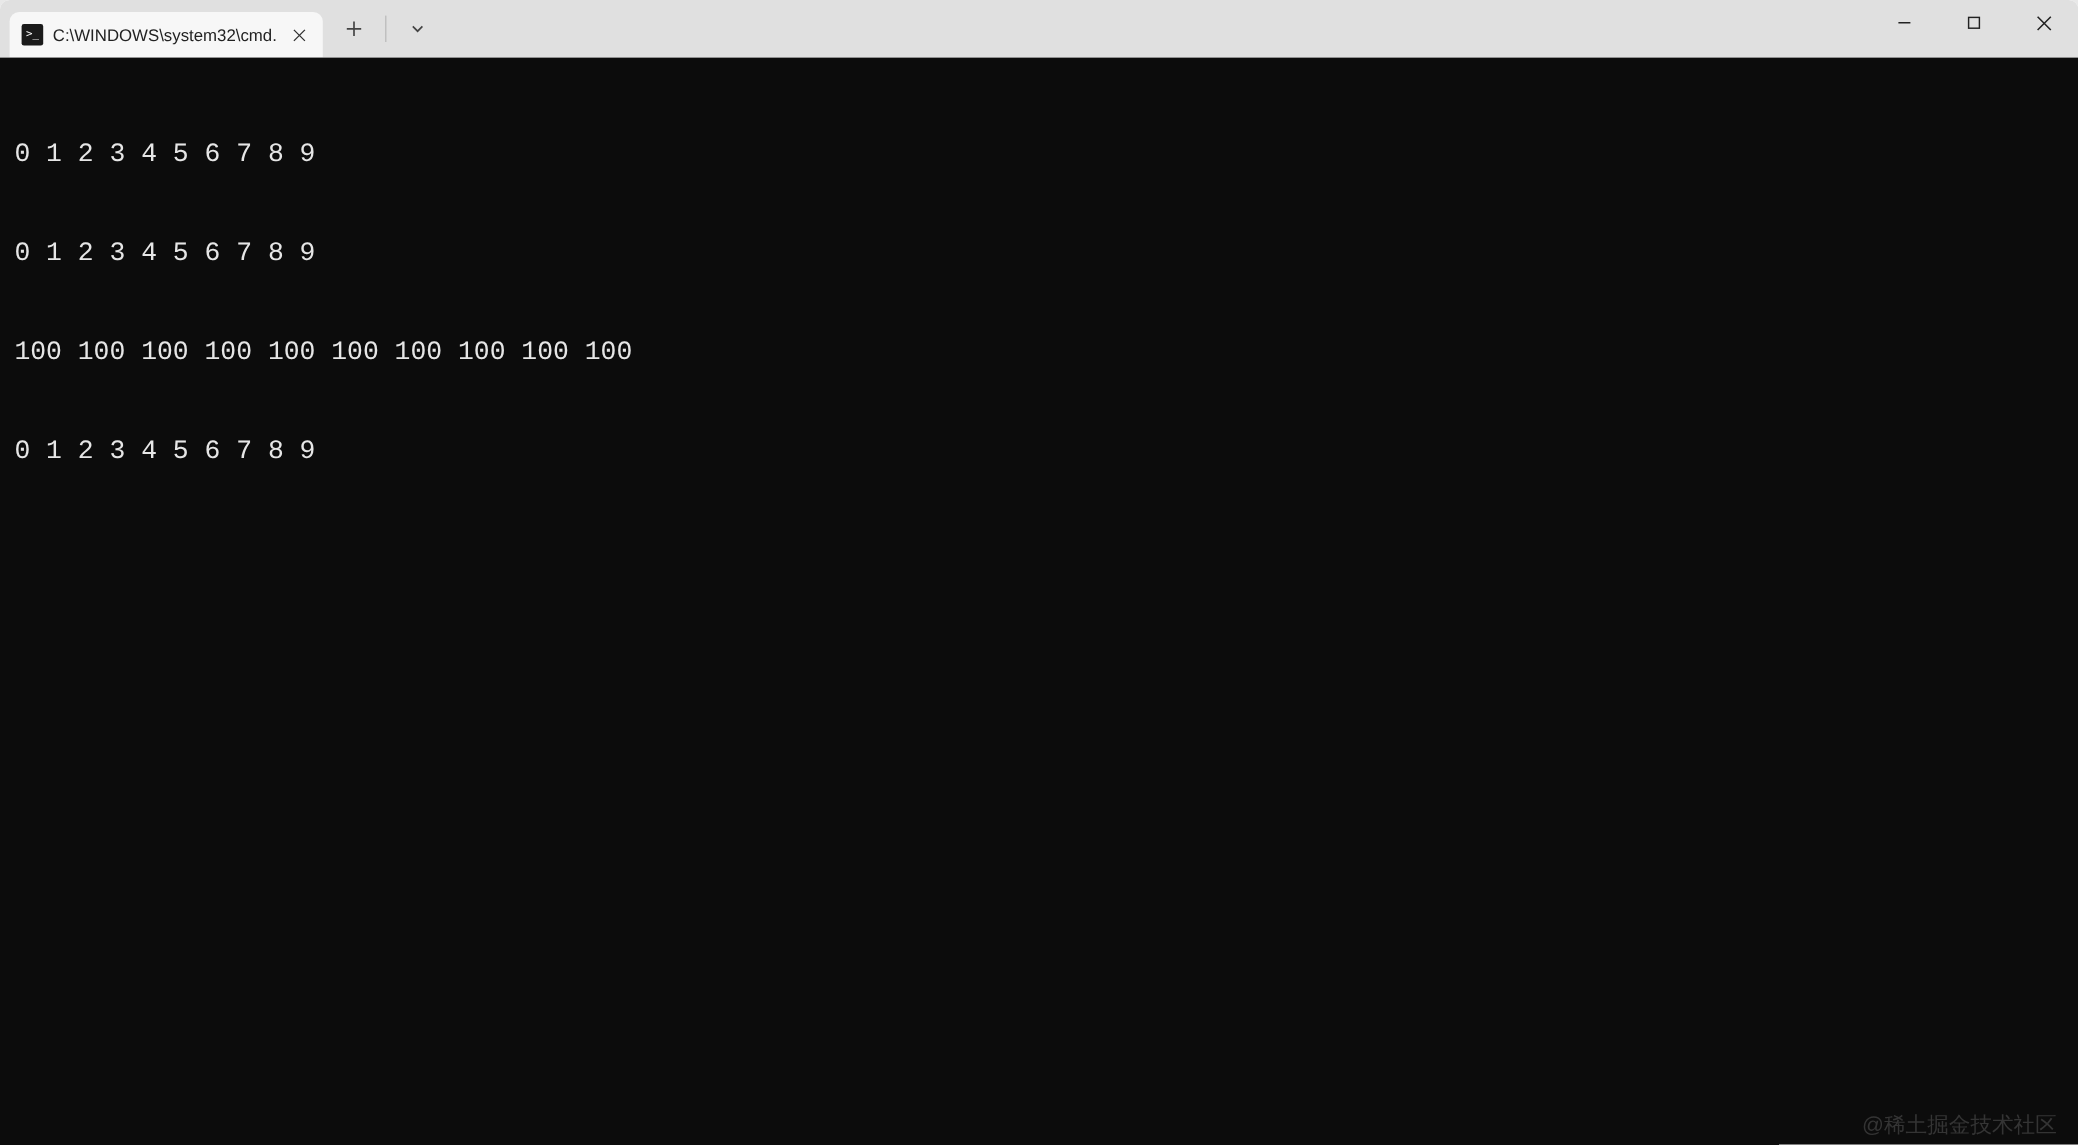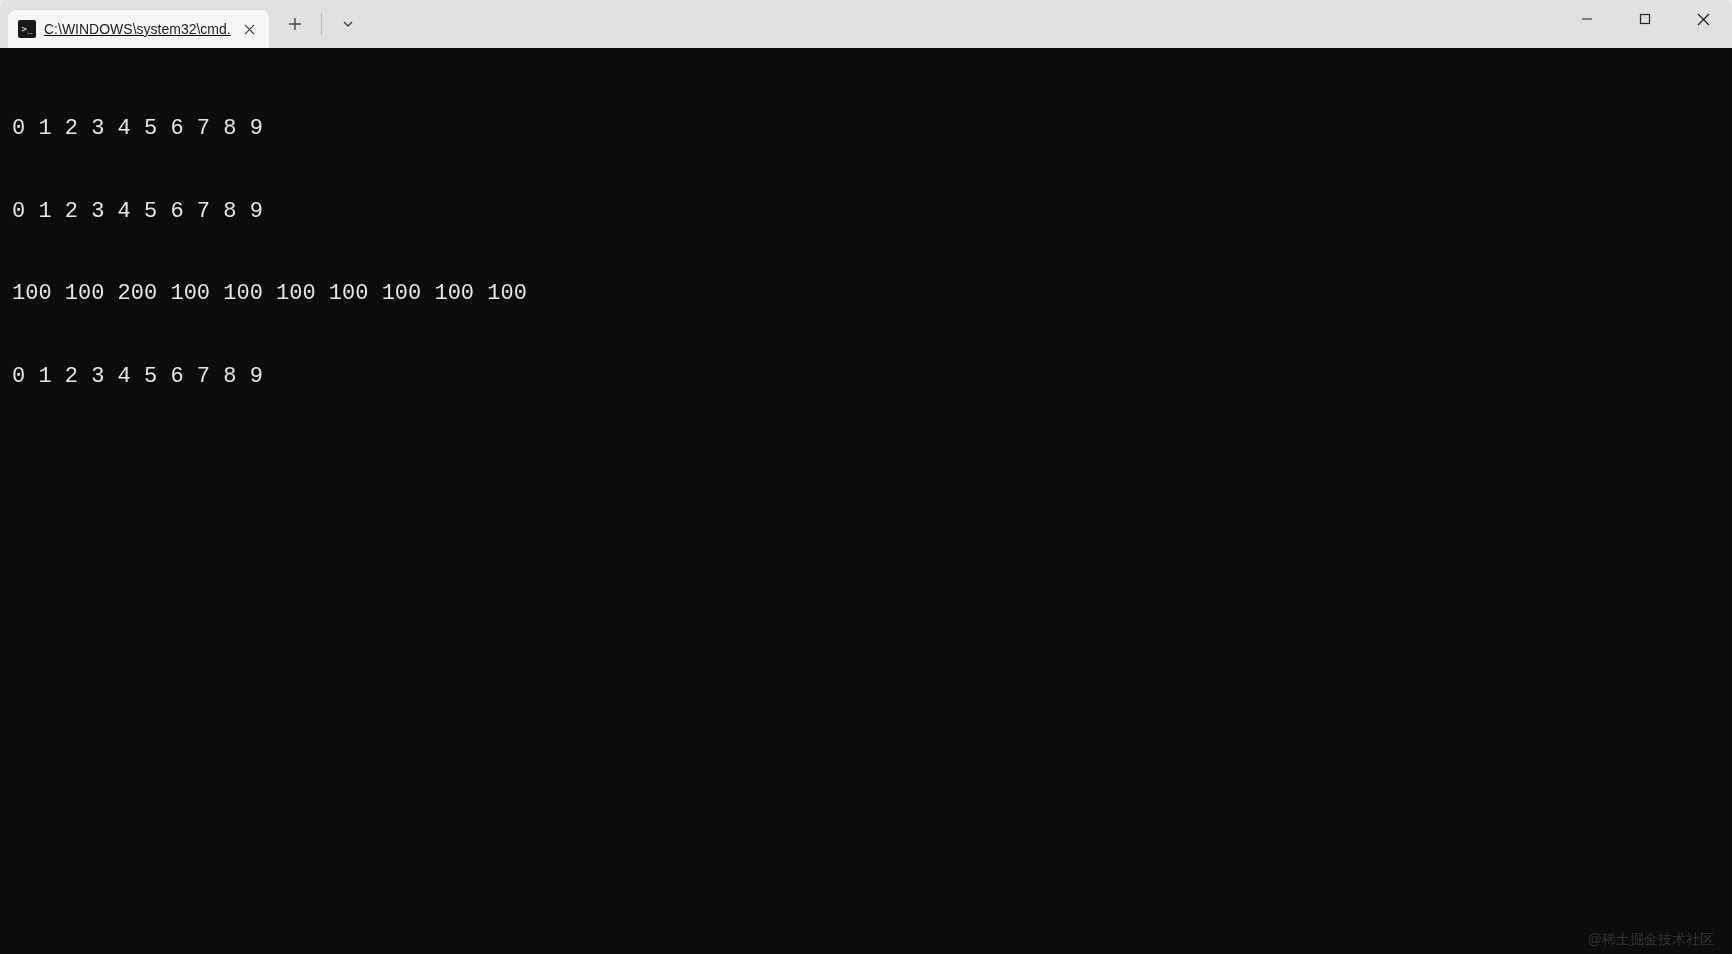--- a/index.html
+++ b/index.html
@@ -30,21 +30,20 @@
       display: flex;
       align-items: flex-end;
       justify-content: space-between;
       padding-left: 8px;
     }
     .tabs-area {
       display: flex;
       align-items: flex-end;
       height: 100%;
       gap: 0;
-      text-decoration: underline;
     }
     .tab {
       display: flex;
       align-items: center;
       background: #f7f7f7;
       border-radius: 8px 8px 0 0;
       height: 38px;
       padding: 0 8px 0 10px;
       margin-top: 10px;
       min-width: 260px;
@@ -149,21 +148,21 @@
       vertical-align: middle;
       margin-left: 4px;
       animation: blink 1s step-start infinite;
     }
     @keyframes blink { 50% { opacity: 0; } }
     .watermark {
       position: absolute;
       right: 18px;
       bottom: 6px;
       color: #555;
-      font-size: 14px;
+      font-size: 18px;
       font-family: "Microsoft YaHei", sans-serif;
       opacity: 0.55;
       pointer-events: none;
     }
   </style>
 </head>
 <body>
 
 <div class="window">
   <div class="titlebar">
@@ -206,17 +205,17 @@
         <svg width="13" height="13" viewBox="0 0 13 13">
             <path d="M1 1 L12 12 M12 1 L1 12" stroke="currentColor" stroke-width="1.3"></path>
           </svg>
       </div>
     </div>
   </div>
 
   <div class="terminal">
     <div class="term-line">0 1 2 3 4 5 6 7 8 9</div>
     <div class="term-line">0 1 2 3 4 5 6 7 8 9</div>
-    <div class="term-line">100 100 200 100 100 100 100 100 100 100</div>
+    <div class="term-line">100 100 100 100 100 100 100 100 100 100</div>
     <div class="term-line">0 1 2 3 4 5 6 7 8 9</div>
     <div class="watermark">@稀土掘金技术社区</div>
   </div>
 </div>
 
 </body></html>

